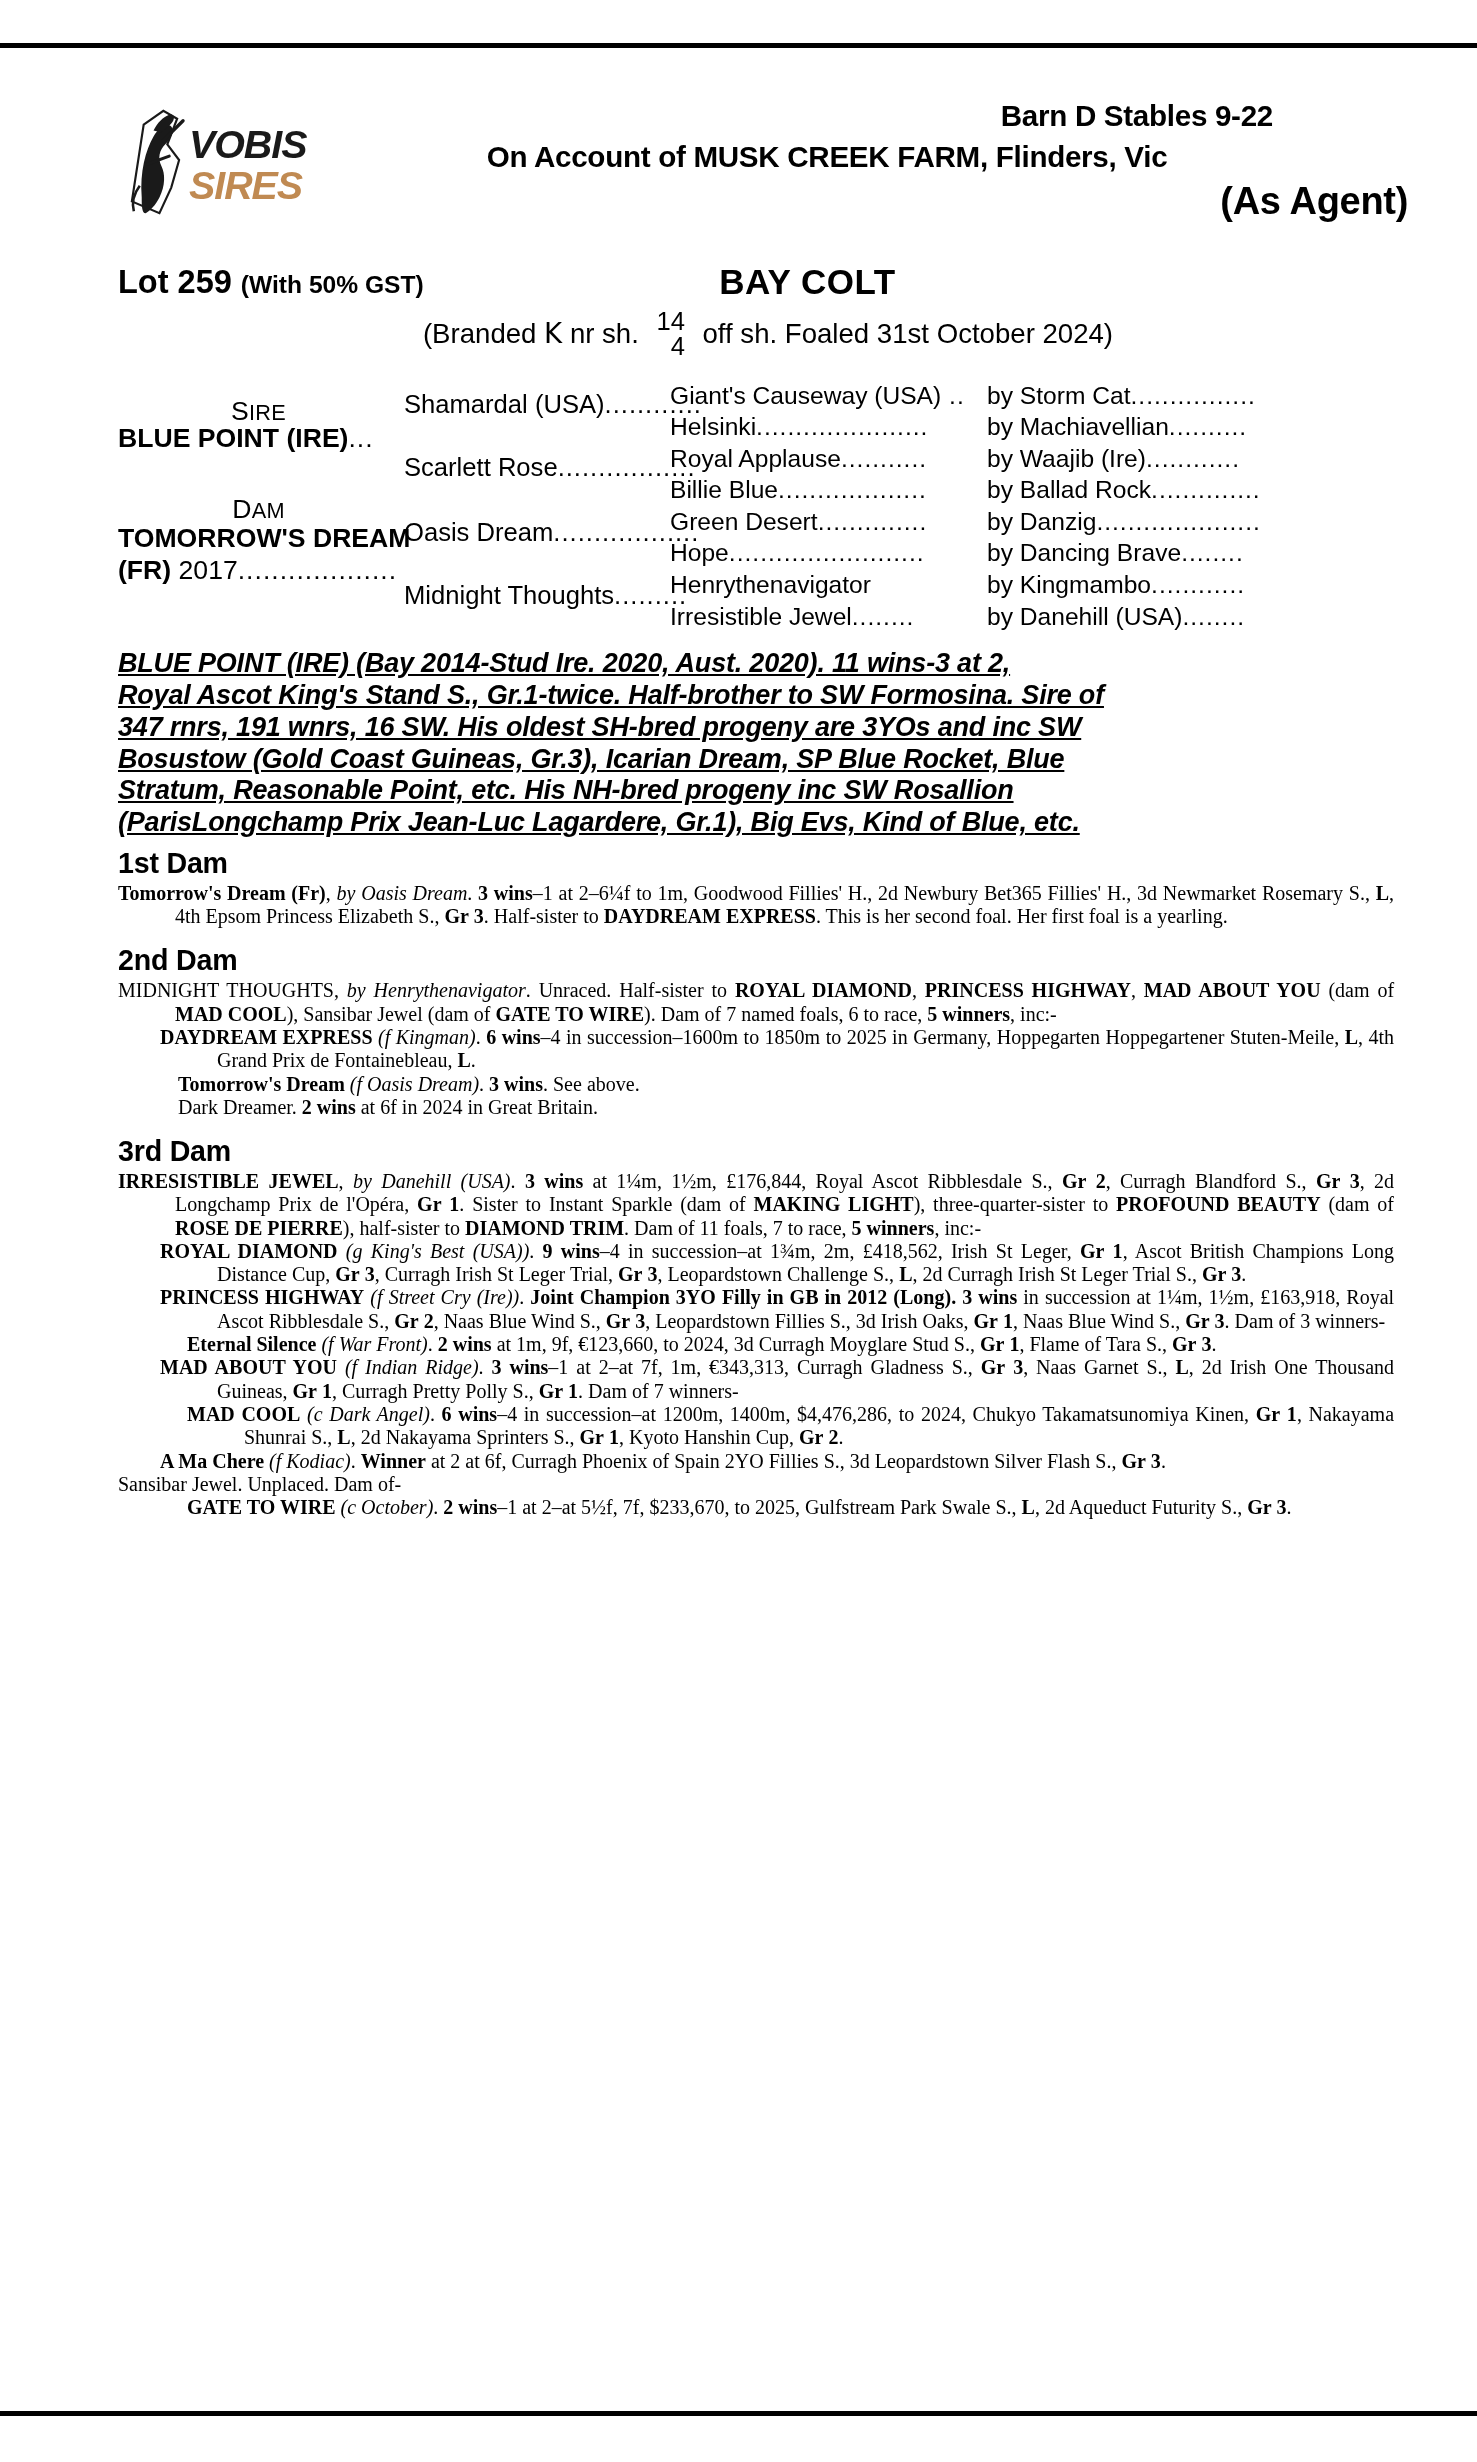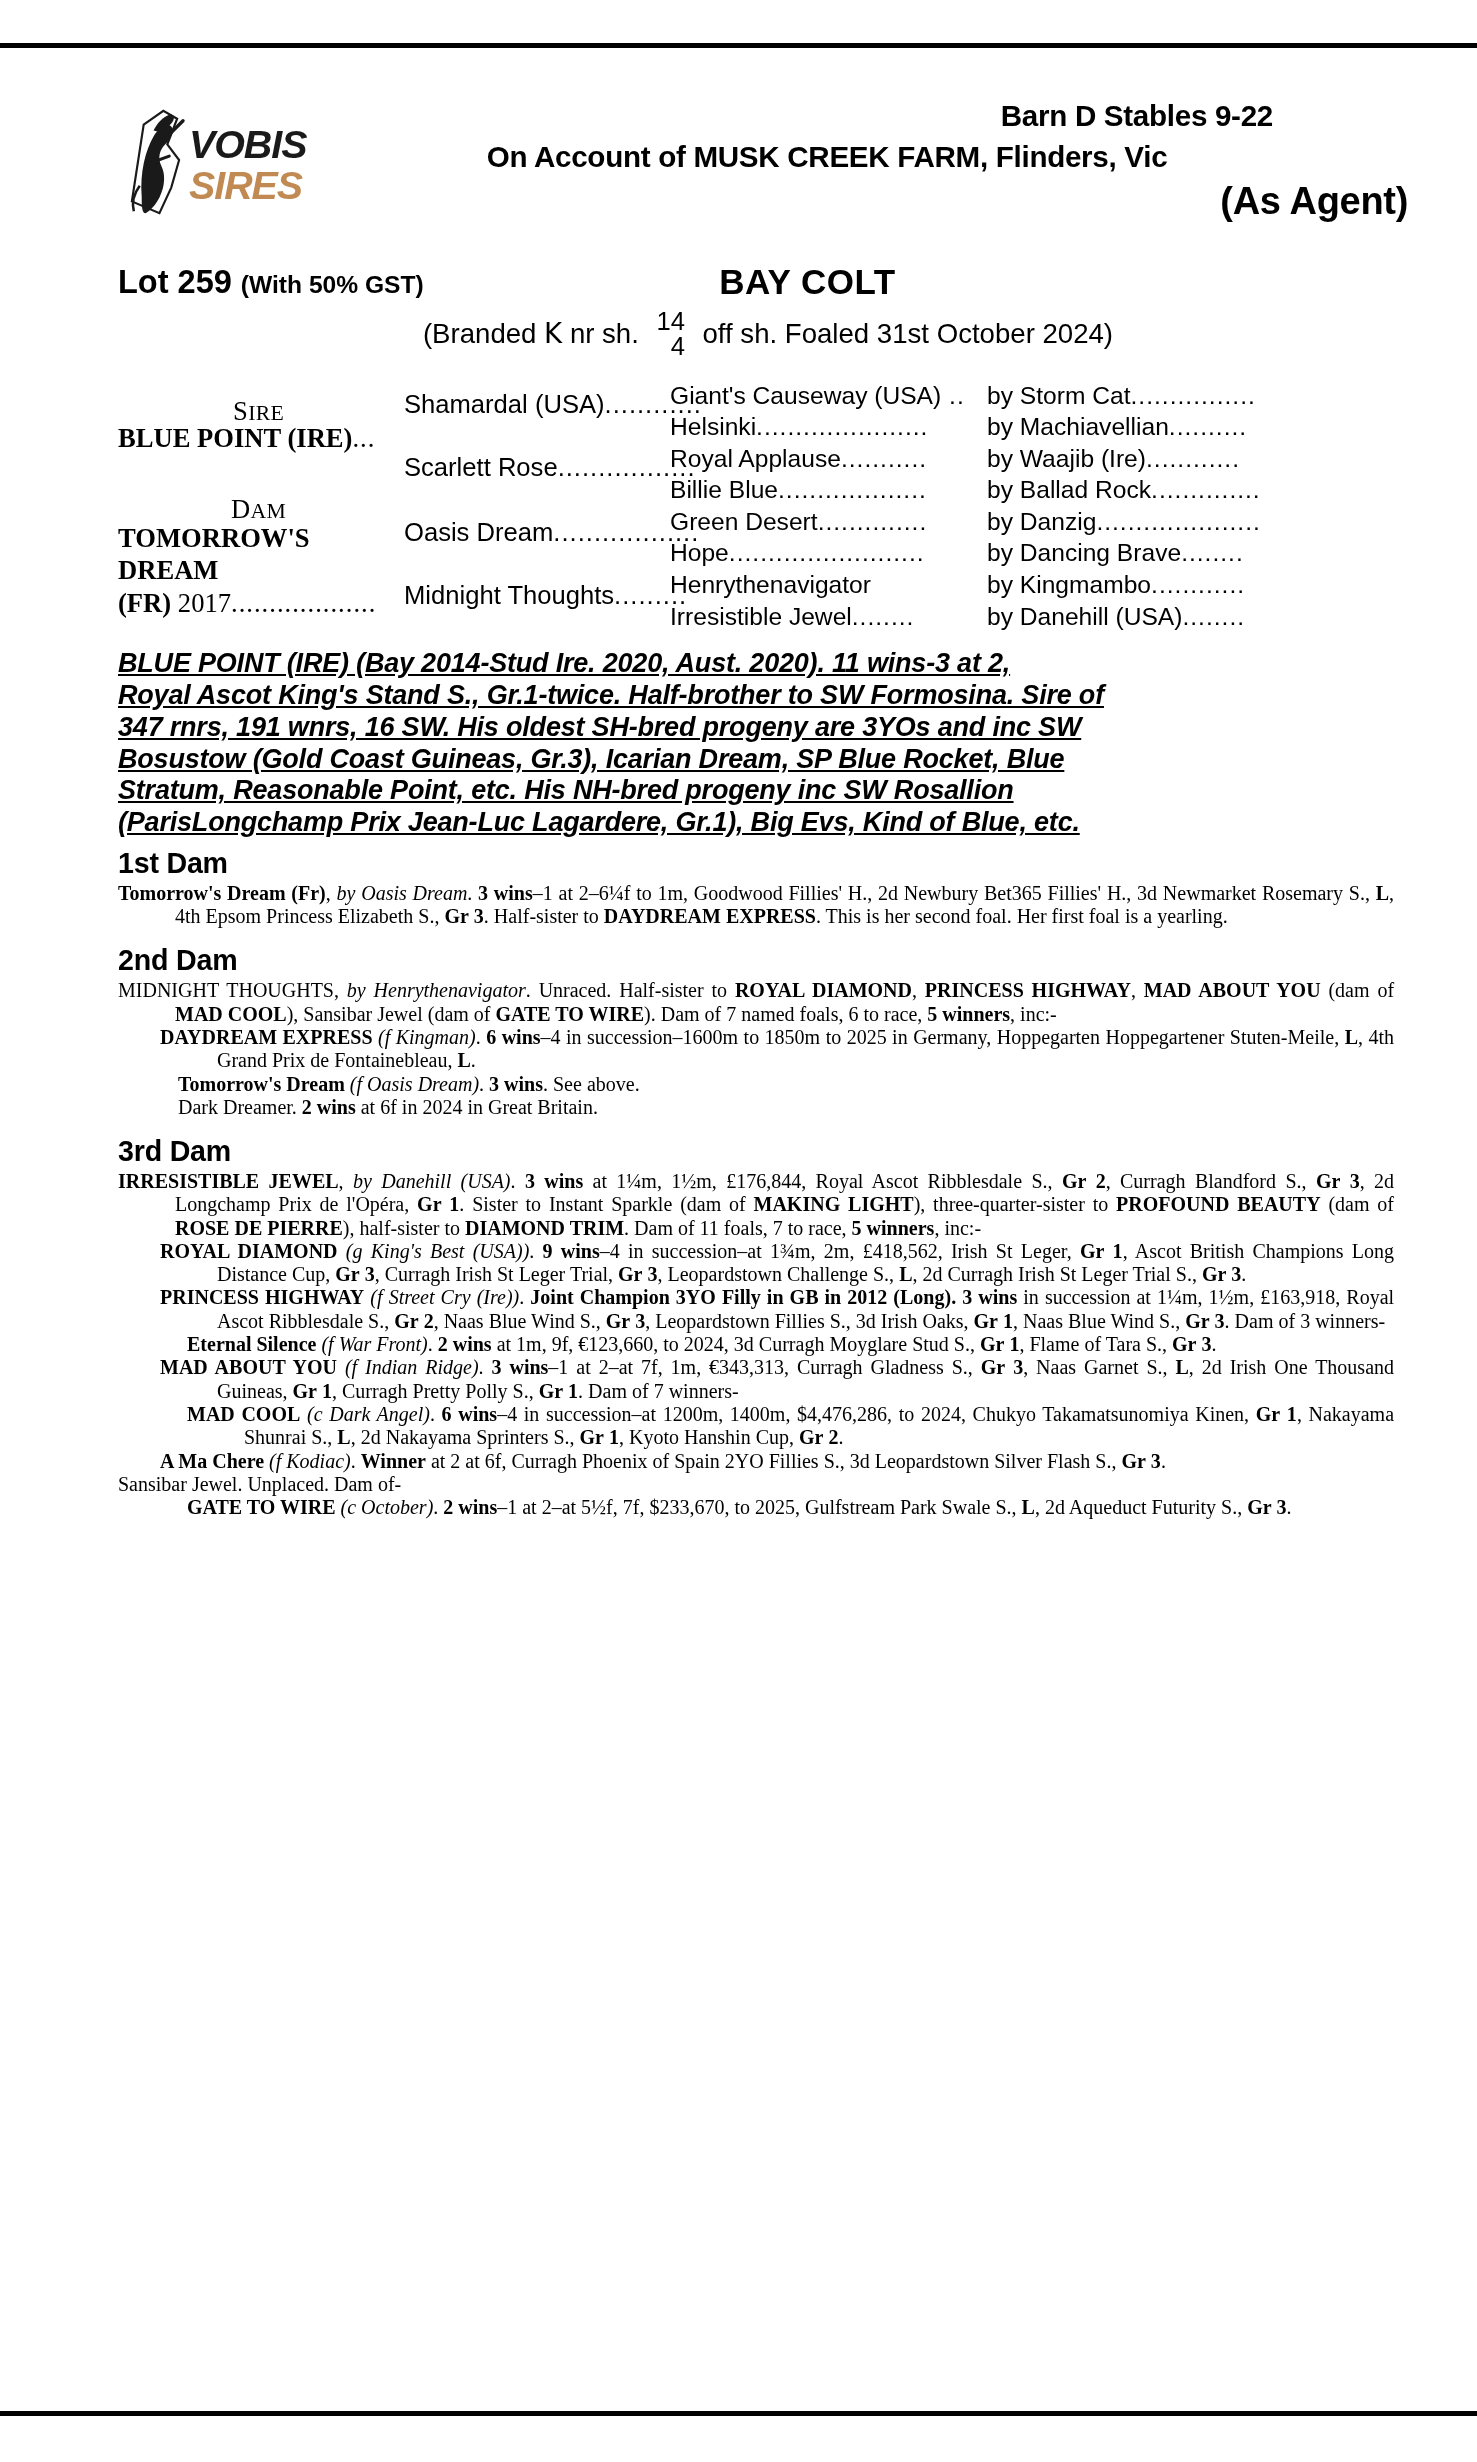--- a/index.html
+++ b/index.html
@@ -131,21 +131,20 @@
     position: absolute;
     left: 118px; top: 372px;
     width: 1271px;
     height: 256px;
   }
   .ped-col1 {
     position: absolute;
     left: 0; top: 0;
     width: 281px;
     height: 256px;
-    font-family: Liberation Serif, serif;
   }
   .ped-sire-lbl, .ped-dam-lbl {
     position: absolute;
     width: 281px;
     text-align: center;
     font-size: 21.7px;
     letter-spacing: 0.3px;
   }
   .ped-sire-lbl .cap, .ped-dam-lbl .cap { font-size: 26.6px; }
   .ped-sire-lbl { top: 23.6px; }

